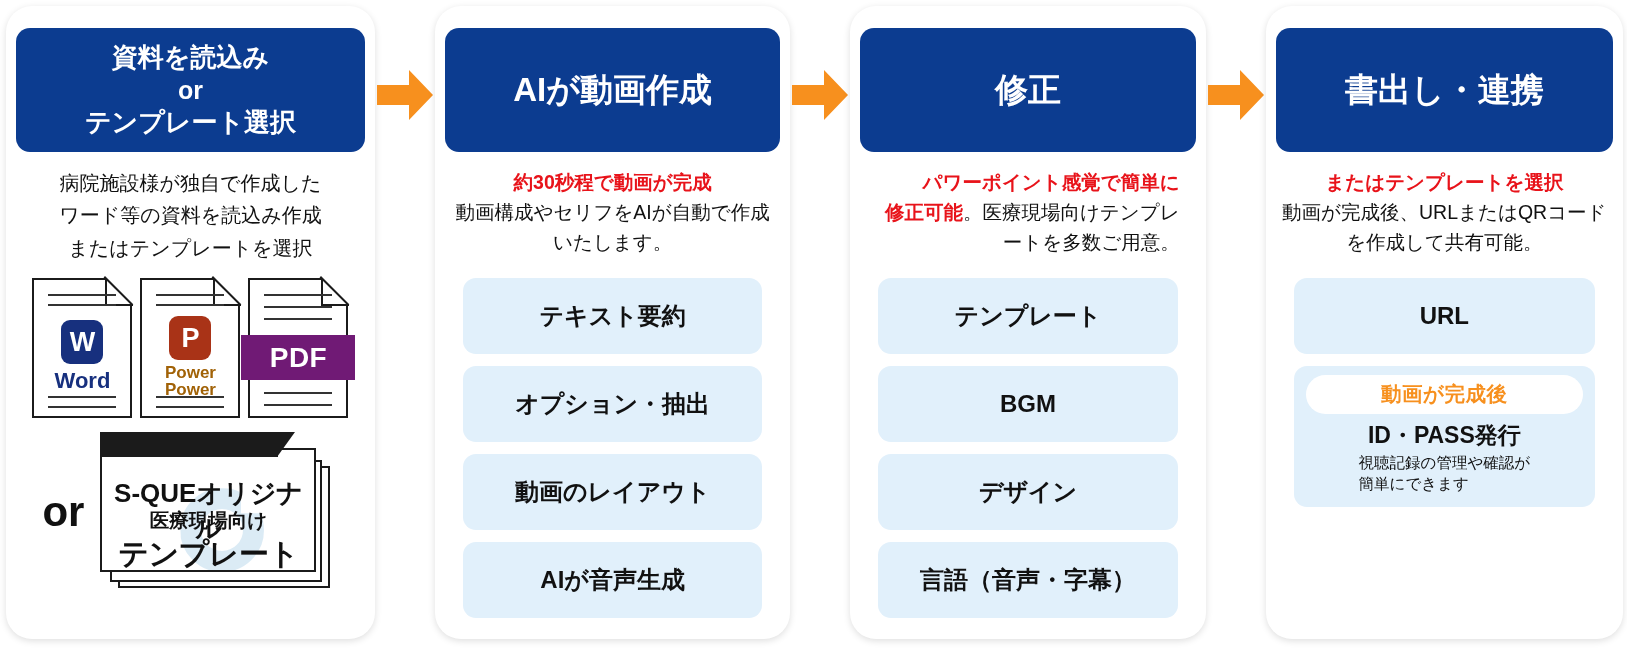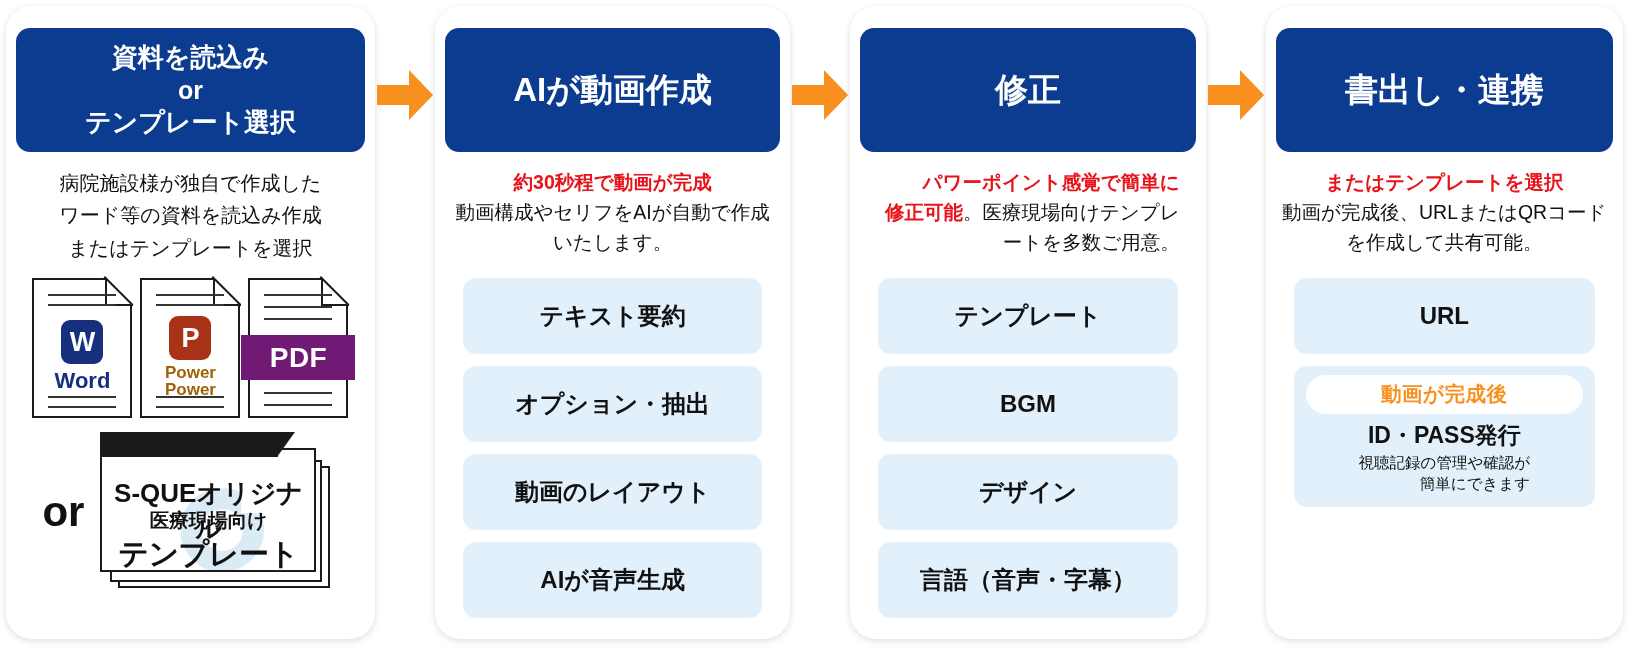--- a/index.html
+++ b/index.html
@@ -115,21 +115,21 @@
     border-radius: 30px;
     color: #F7901E;
     font-size: 20.5px;
     font-weight: bold;
     width: 100%;
     text-align: center;
     padding: 5px 0 6px;
     letter-spacing: 0.5px;
   }
   .option-title { font-size: 23px; font-weight: bold; color: #111; margin-top: 4px; }
-  .option-note { font-size: 15.5px; font-weight: normal; color: #111; line-height: 1.35; text-align: right; }
+  .option-note { font-size: 15.5px; font-weight: normal; color: #111; line-height: 1.35; text-align: left; }
 
   
   .doc-row {
     margin-top: 14px;
     display: flex;
     align-items: flex-start;
     justify-content: center;
     gap: 8px;
     width: 100%;
   }

